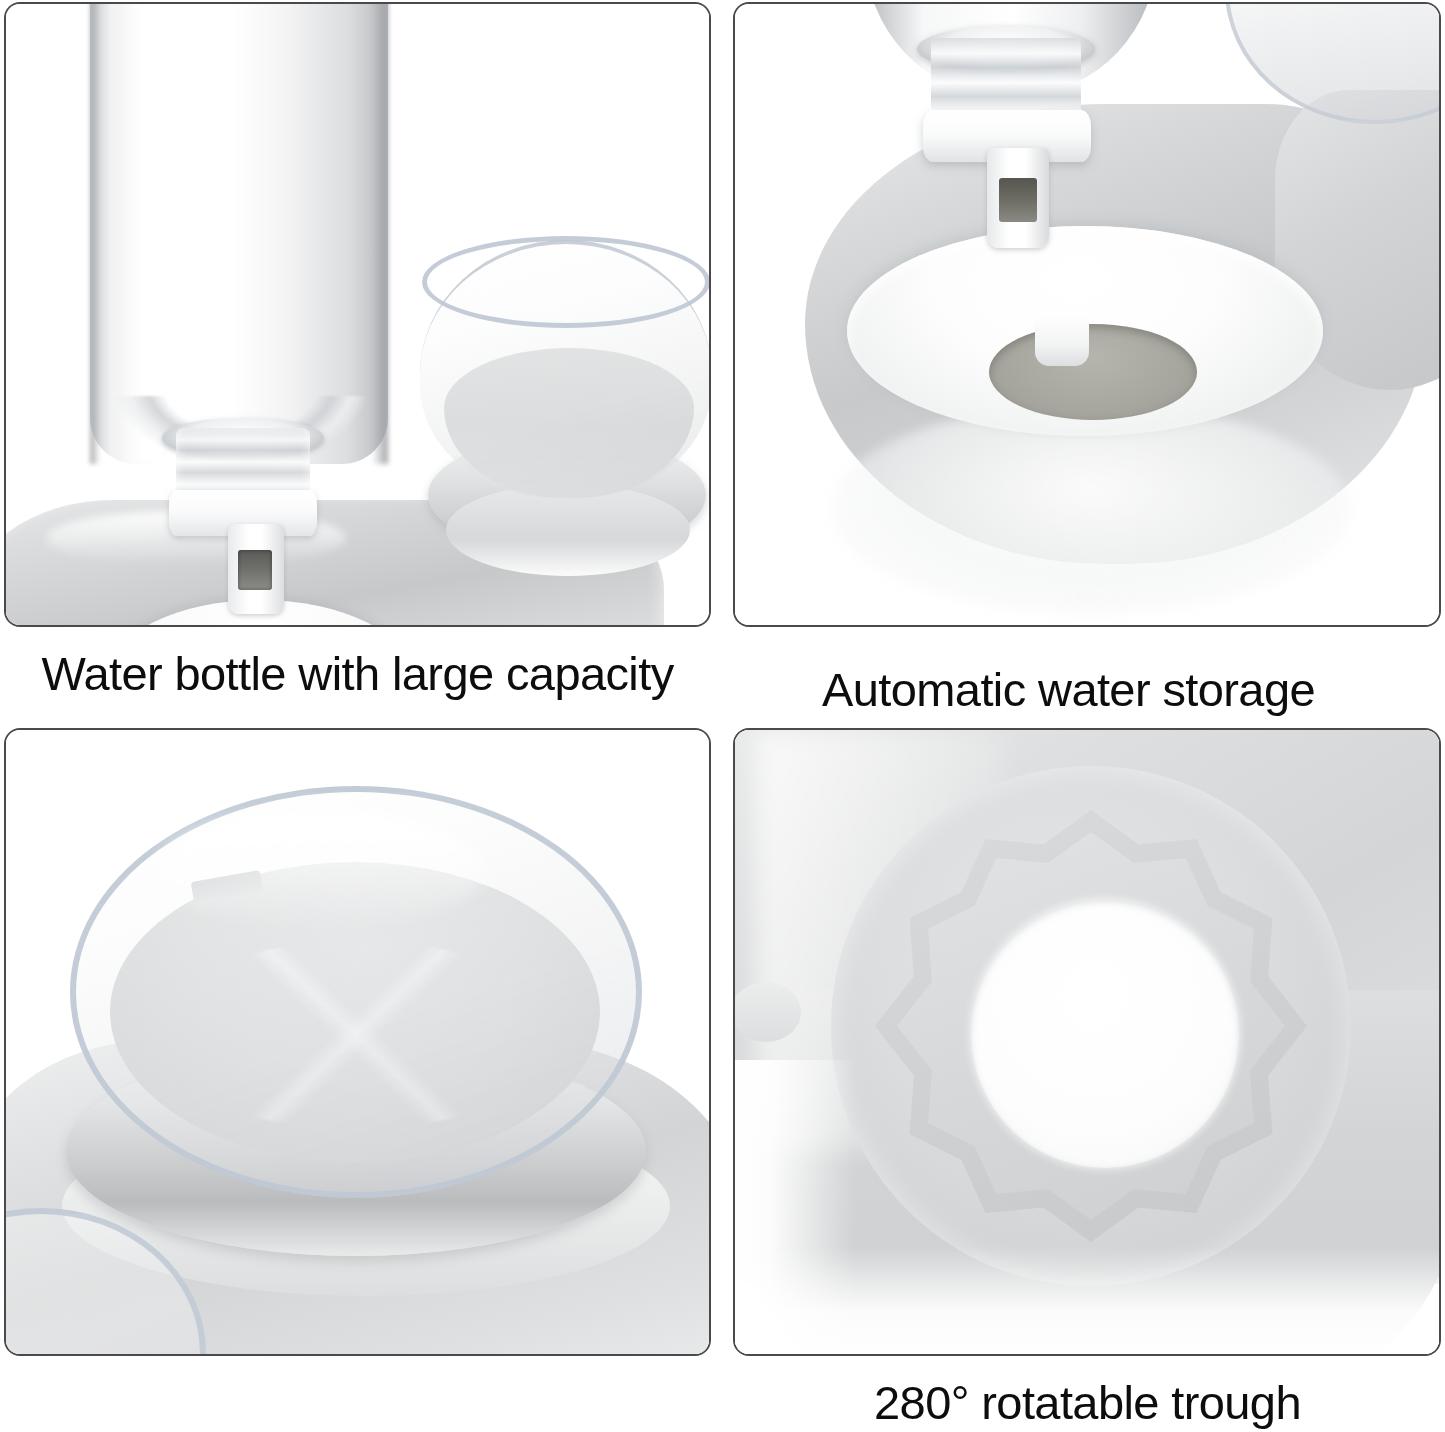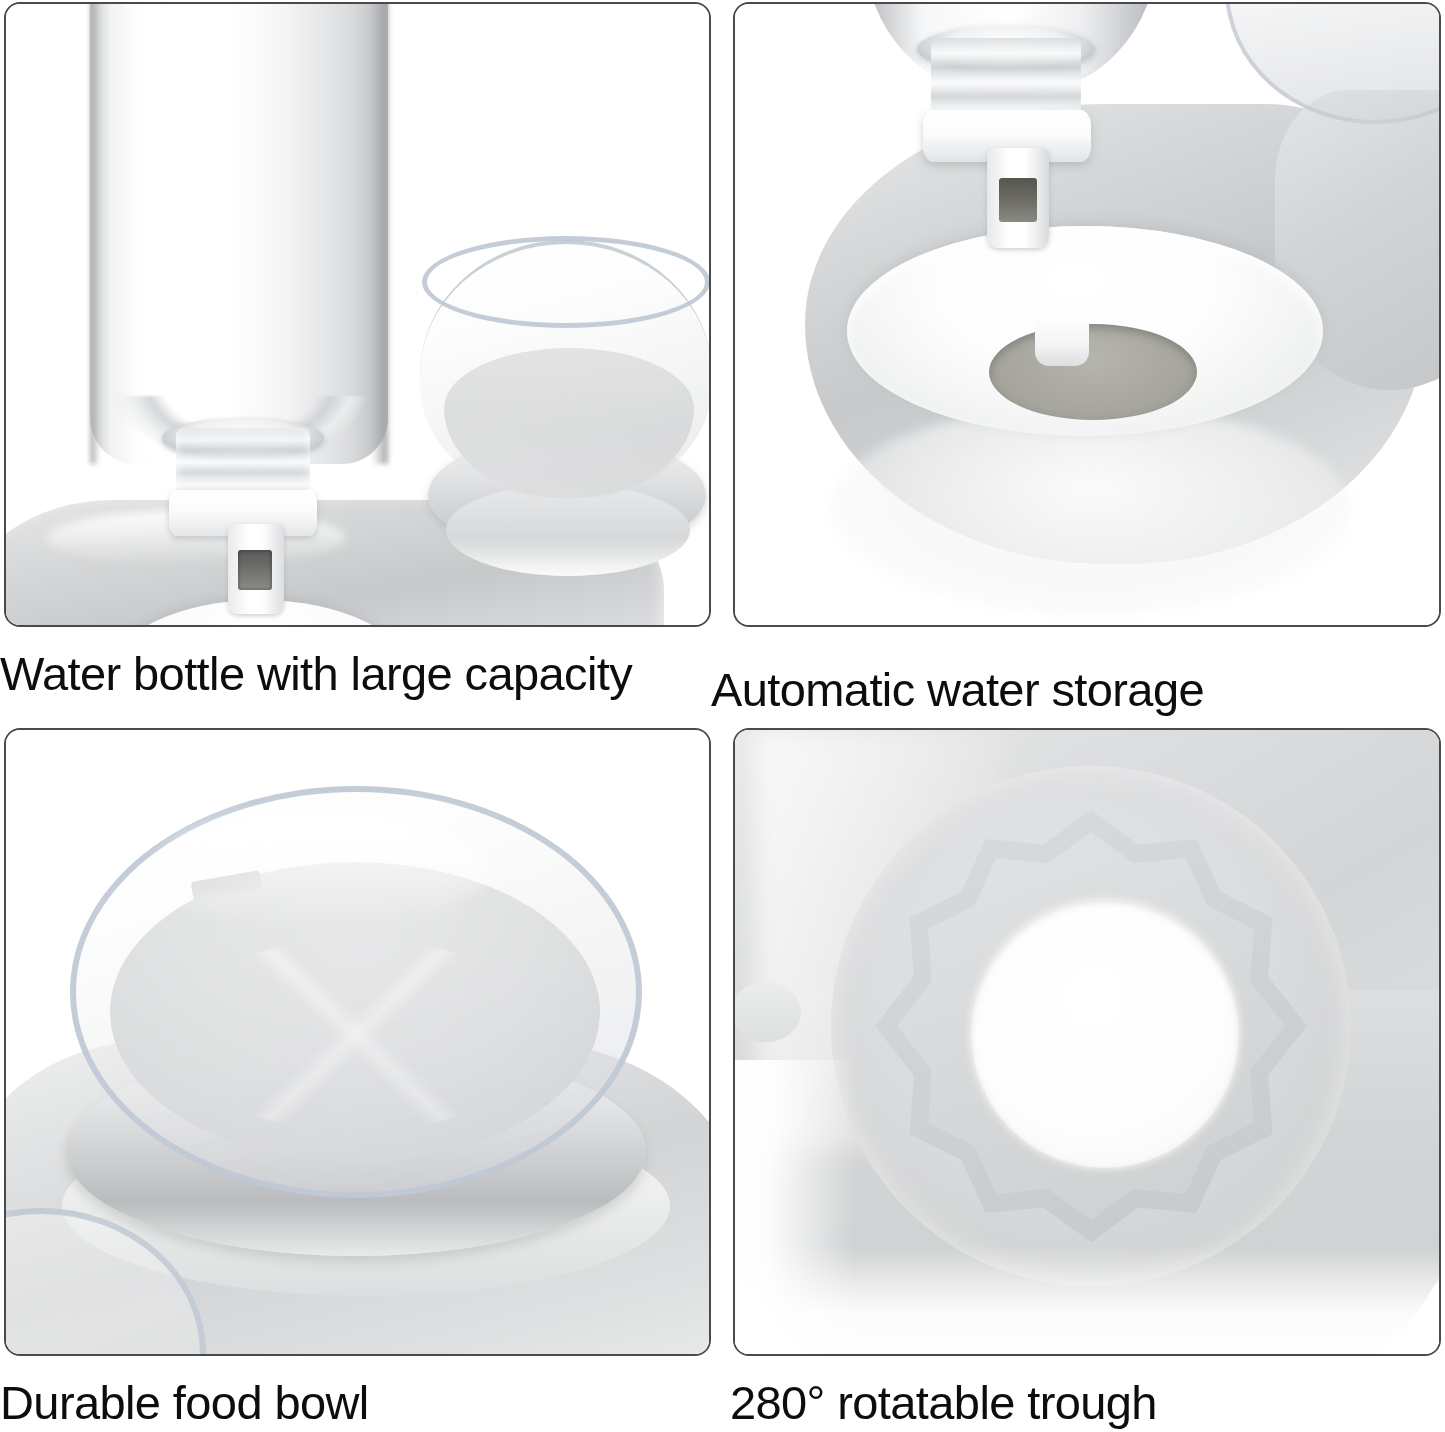--- a/index.html
+++ b/index.html
@@ -48,21 +48,21 @@
     width: 100%;
     height: 100%;
     overflow: hidden;
     background: #ffffff;
   }
 
   
   .caption {
     position: absolute;
     width: 100%;
-    text-align: left;
+    text-align: center;
     font-size: 47px;
     line-height: 1;
     color: #0d0d0d;
     font-family: "Liberation Sans", sans-serif;
     letter-spacing: -0.6px;
     white-space: nowrap;
   }
   .cap-row1 { left: 0; top: 650px; }
   .cap-row2 { left: 0; top: 1379px; }
   .cap-tl { width: 715px; }
@@ -626,21 +626,20 @@
         <div class="p3-dome-inner"></div>
         <div class="p3-dome-seams"></div>
         <div class="p3-dome"></div>
         <div class="p3-notch"></div>
         <div class="p3-dome-gloss"></div>
 
         <div class="p3-second-bowl"></div>
       </div>
     </div>
   </div>
-  <div class="caption cap-row2 cap-bl">Durable food bowl</div>
 
   <div class="cell cell-br">
     <div class="panel">
       <div class="photo">
         <div class="p4-slab"></div>
         <div class="p4-slab-round"></div>
         <div class="p4-slab-hl"></div>
         <div class="p4-disc"></div>
         <div class="p4-star"></div>
         <div class="p4-star-inner"></div>

